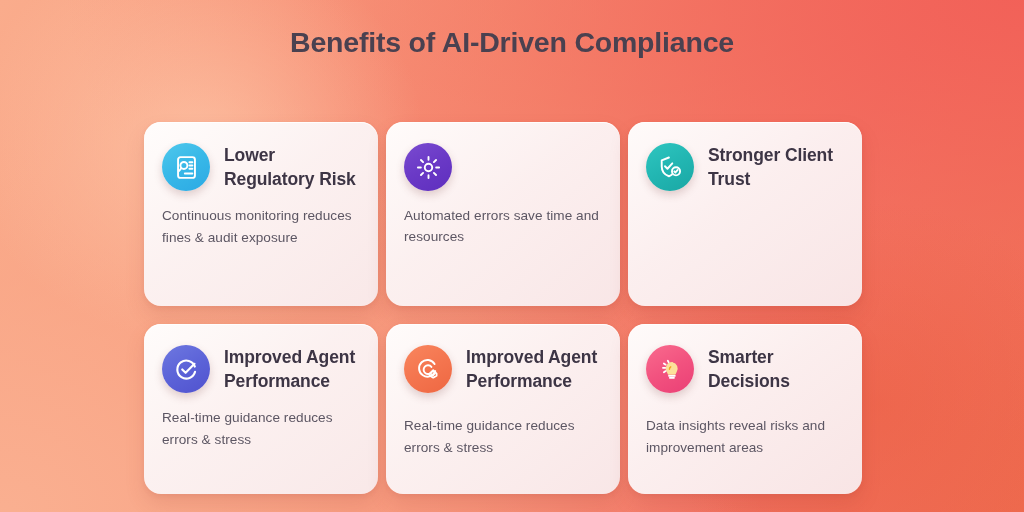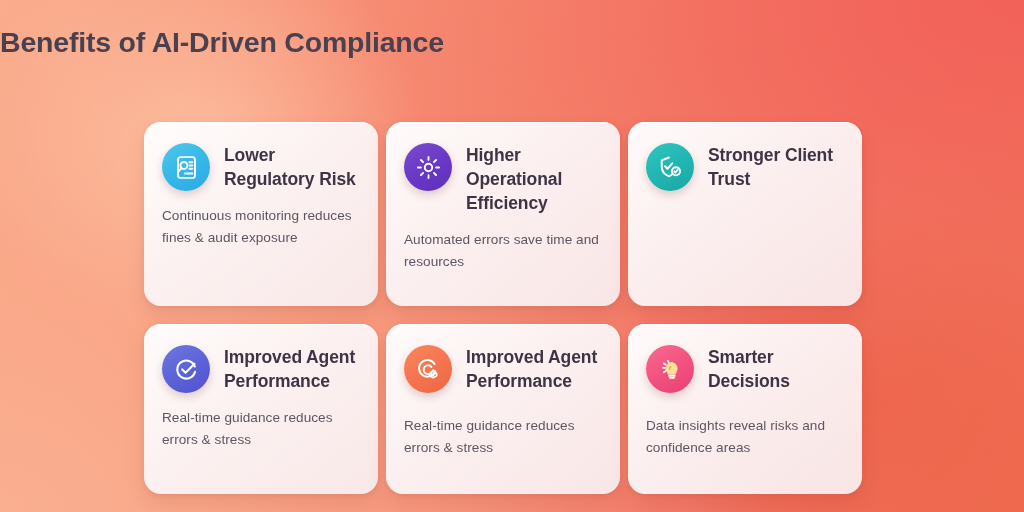--- a/index.html
+++ b/index.html
@@ -44,21 +44,21 @@
     height: 110%;
     background: radial-gradient(closest-side, rgba(236,96,68,0.55), rgba(236,96,68,0) 72%);
     pointer-events: none;
   }
 
   .title {
     position: absolute;
     left: 0;
     right: 0;
     top: 26px;
-    text-align: left;
+    text-align: center;
     font-size: 28.5px;
     font-weight: bold;
     letter-spacing: -0.2px;
     color: #4A4150;
     z-index: 5;
   }
 
   .grid {
     position: absolute;
     left: 144px;
@@ -166,21 +166,20 @@
     </div>
 
     <div class="card">
       <div class="card-head">
         <div class="icon-badge ico-gear">
           <svg viewBox="0 0 24 24" fill="none" stroke="#ffffff" stroke-width="1.7" stroke-linecap="round" stroke-linejoin="round">
             <circle cx="12" cy="12" r="3.3"></circle>
             <path d="M12 2.6v2.6M12 18.8v2.6M2.6 12h2.6M18.8 12h2.6M5.3 5.3l1.9 1.9M16.8 16.8l1.9 1.9M18.7 5.3l-1.9 1.9M7.2 16.8l-1.9 1.9"></path>
           </svg>
         </div>
-        <div class="card-title">Higher Operational Efficiency</div>
       </div>
       <div class="card-desc">Automated errors save time and resources</div>
     </div>
 
     <div class="card">
       <div class="card-head">
         <div class="icon-badge ico-shield-check">
           <svg viewBox="0 0 24 24" fill="none" stroke="#ffffff" stroke-width="1.7" stroke-linecap="round" stroke-linejoin="round">
             <path d="M10.6 3.1 4.2 5.6v5.6c0 4 2.6 7.3 6.4 8.6 1-0.35 1.9-0.85 2.7-1.5"></path>
             <polyline points="7.1,10.9 9.3,13.1 13.6,8.3"></polyline>
@@ -229,17 +228,17 @@
             <line x1="10.6" y1="17.6" x2="15.9" y2="17.6"></line>
             <line x1="11.4" y1="19.4" x2="15.1" y2="19.4"></line>
             <line x1="5.3" y1="10.5" x2="7.3" y2="10.5"></line>
             <line x1="6.1" y1="6.6" x2="7.7" y2="7.7"></line>
             <line x1="6.1" y1="14.5" x2="7.7" y2="13.4"></line>
             <line x1="9.6" y1="4.2" x2="10.3" y2="5.5"></line>
           </svg>
         </div>
         <div class="card-title">Smarter Decisions</div>
       </div>
-      <div class="card-desc push">Data insights reveal risks and confidence areas</div>
+      <div class="card-desc push">Data insights reveal risks and improvement areas</div>
     </div>
 
   </div>
 </div>
 
 </body></html>

